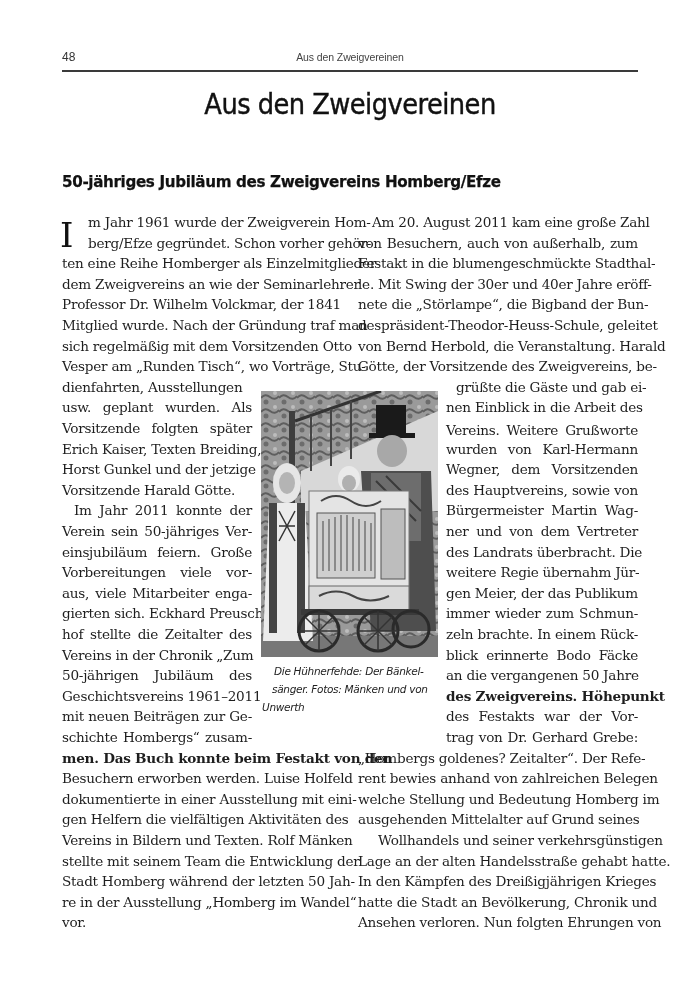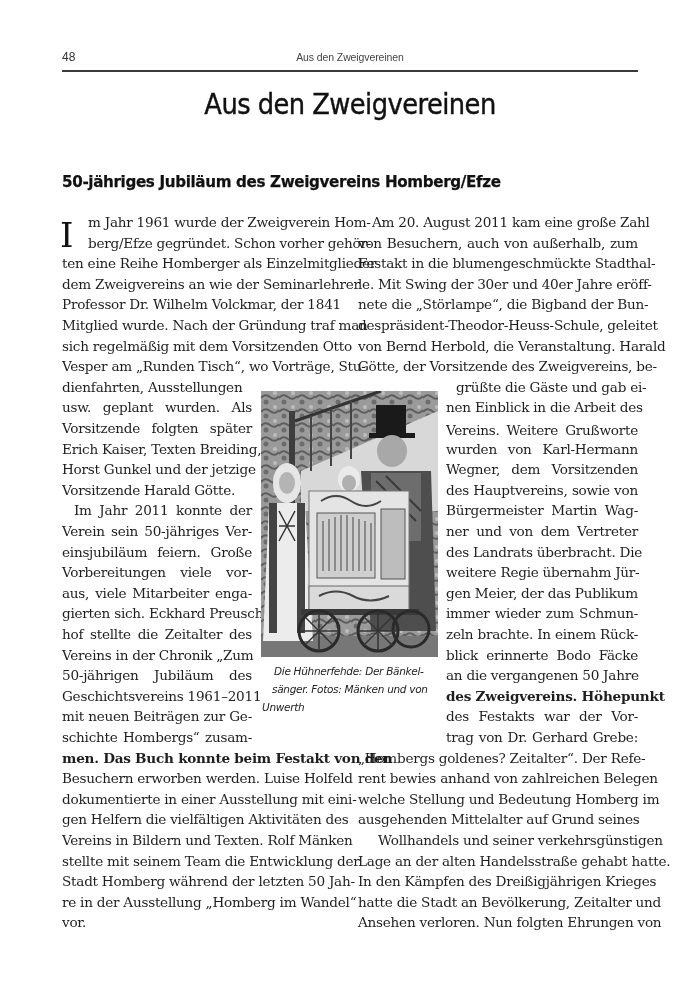--- a/index.html
+++ b/index.html
@@ -128,21 +128,21 @@
     <div class="line" style="left: 446px; top: 685.8px; width: 192px; font-weight: bold;">des Zweigvereins. Höhepunkt</div>
     <div class="line" style="left: 446px; top: 706.4px; width: 192px;">des Festakts war der Vor-</div>
     <div class="line" style="left: 446px; top: 727px; width: 192px;">trag von Dr. Gerhard Grebe:</div>
     <div class="line" style="left: 358px; top: 747.6px; width: 280px;">„Hombergs goldenes? Zeitalter“. Der Refe-</div>
     <div class="line" style="left: 358px; top: 768.2px; width: 280px;">rent bewies anhand von zahlreichen Belegen</div>
     <div class="line" style="left: 358px; top: 788.8px; width: 280px;">welche Stellung und Bedeutung Homberg im</div>
     <div class="line" style="left: 358px; top: 809.4px; width: 280px;">ausgehenden Mittelalter auf Grund seines</div>
     <div class="line" style="left: 358px; top: 830px; width: 280px; margin-left: 20px;">Wollhandels und seiner verkehrsgünstigen</div>
     <div class="line" style="left: 358px; top: 850.6px; width: 280px;">Lage an der alten Handelsstraße gehabt hatte.</div>
     <div class="line" style="left: 358px; top: 871.2px; width: 280px;">In den Kämpfen des Dreißigjährigen Krieges</div>
-    <div class="line" style="left: 358px; top: 891.8px; width: 280px;">hatte die Stadt an Bevölkerung, Zeitalter und</div>
+    <div class="line" style="left: 358px; top: 891.8px; width: 280px;">hatte die Stadt an Bevölkerung, Chronik und</div>
     <div class="line" style="left: 358px; top: 912.4px; width: 280px;">Ansehen verloren. Nun folgten Ehrungen von</div>
   </div>
 
 <div class="photo">
   <svg width="177" height="266" viewBox="0 0 177 266">
     <defs>
       <pattern id="stone" width="18" height="14" patternUnits="userSpaceOnUse">
         <rect width="18" height="14" fill="#9a9a9a"></rect>
         <path d="M0 7 Q4 2 9 6 T18 5" stroke="#5e5e5e" stroke-width="2" fill="none"></path>
         <circle cx="5" cy="11" r="2.5" fill="#6c6c6c"></circle>

